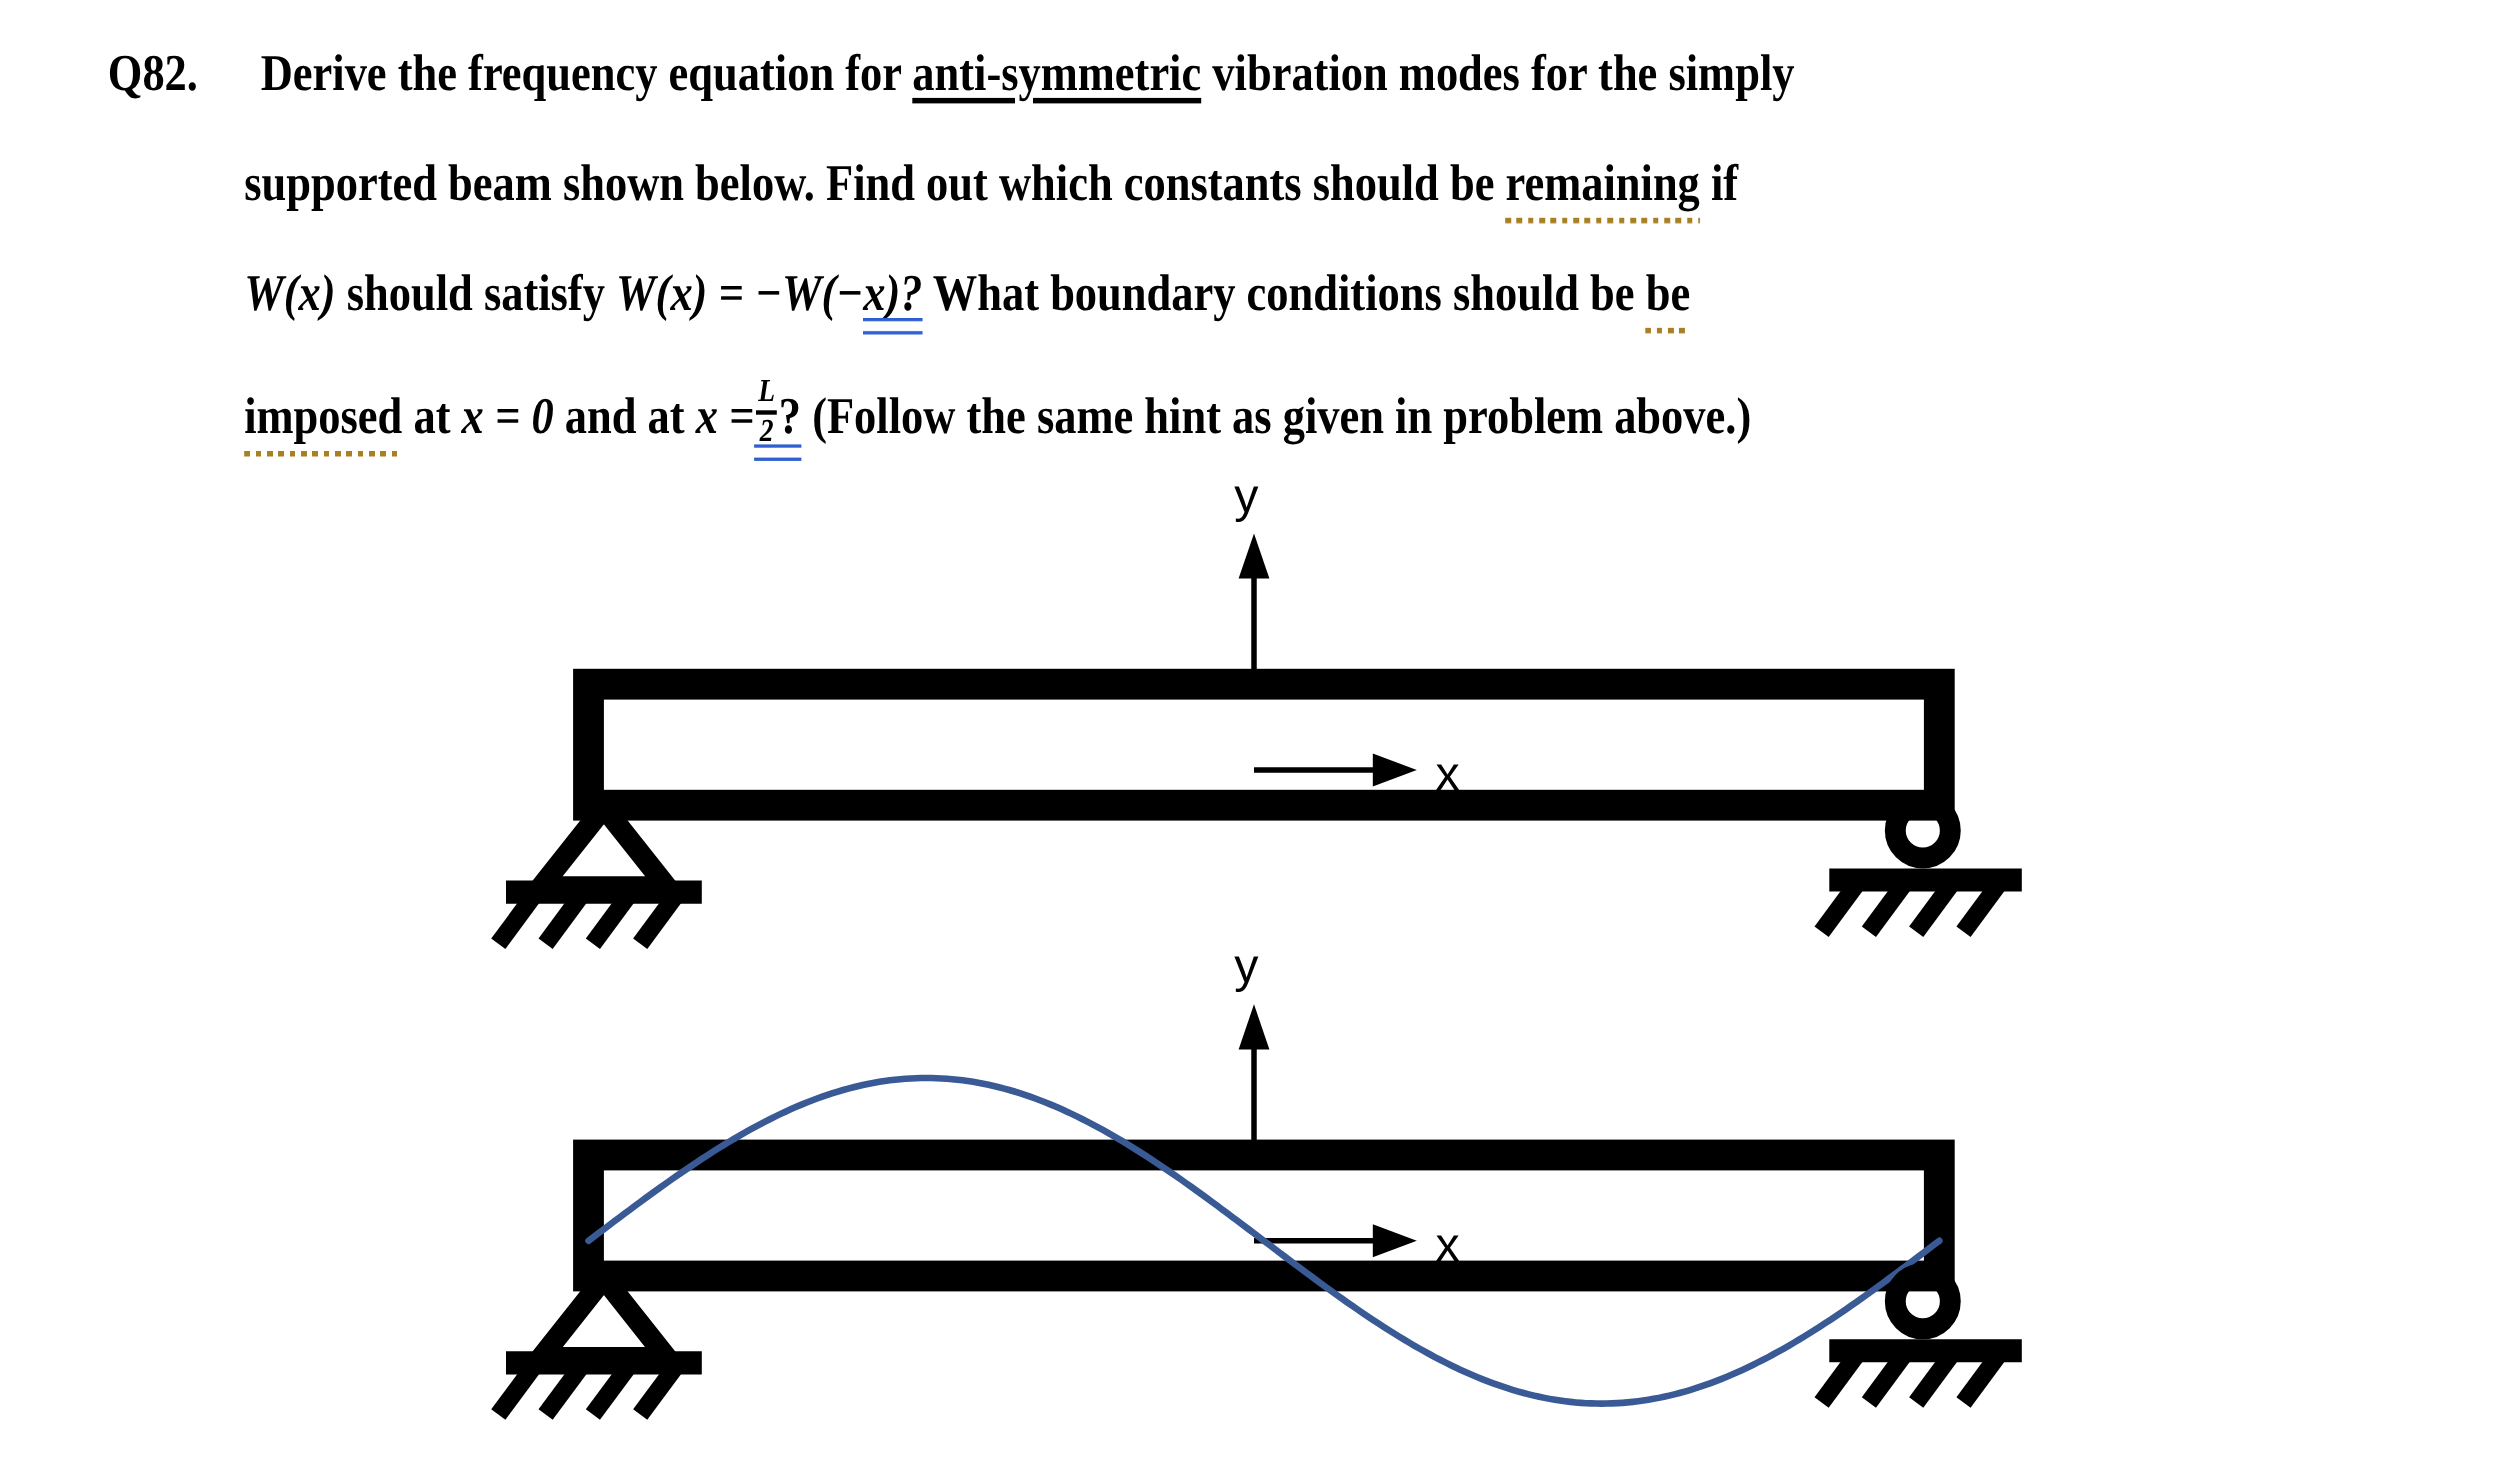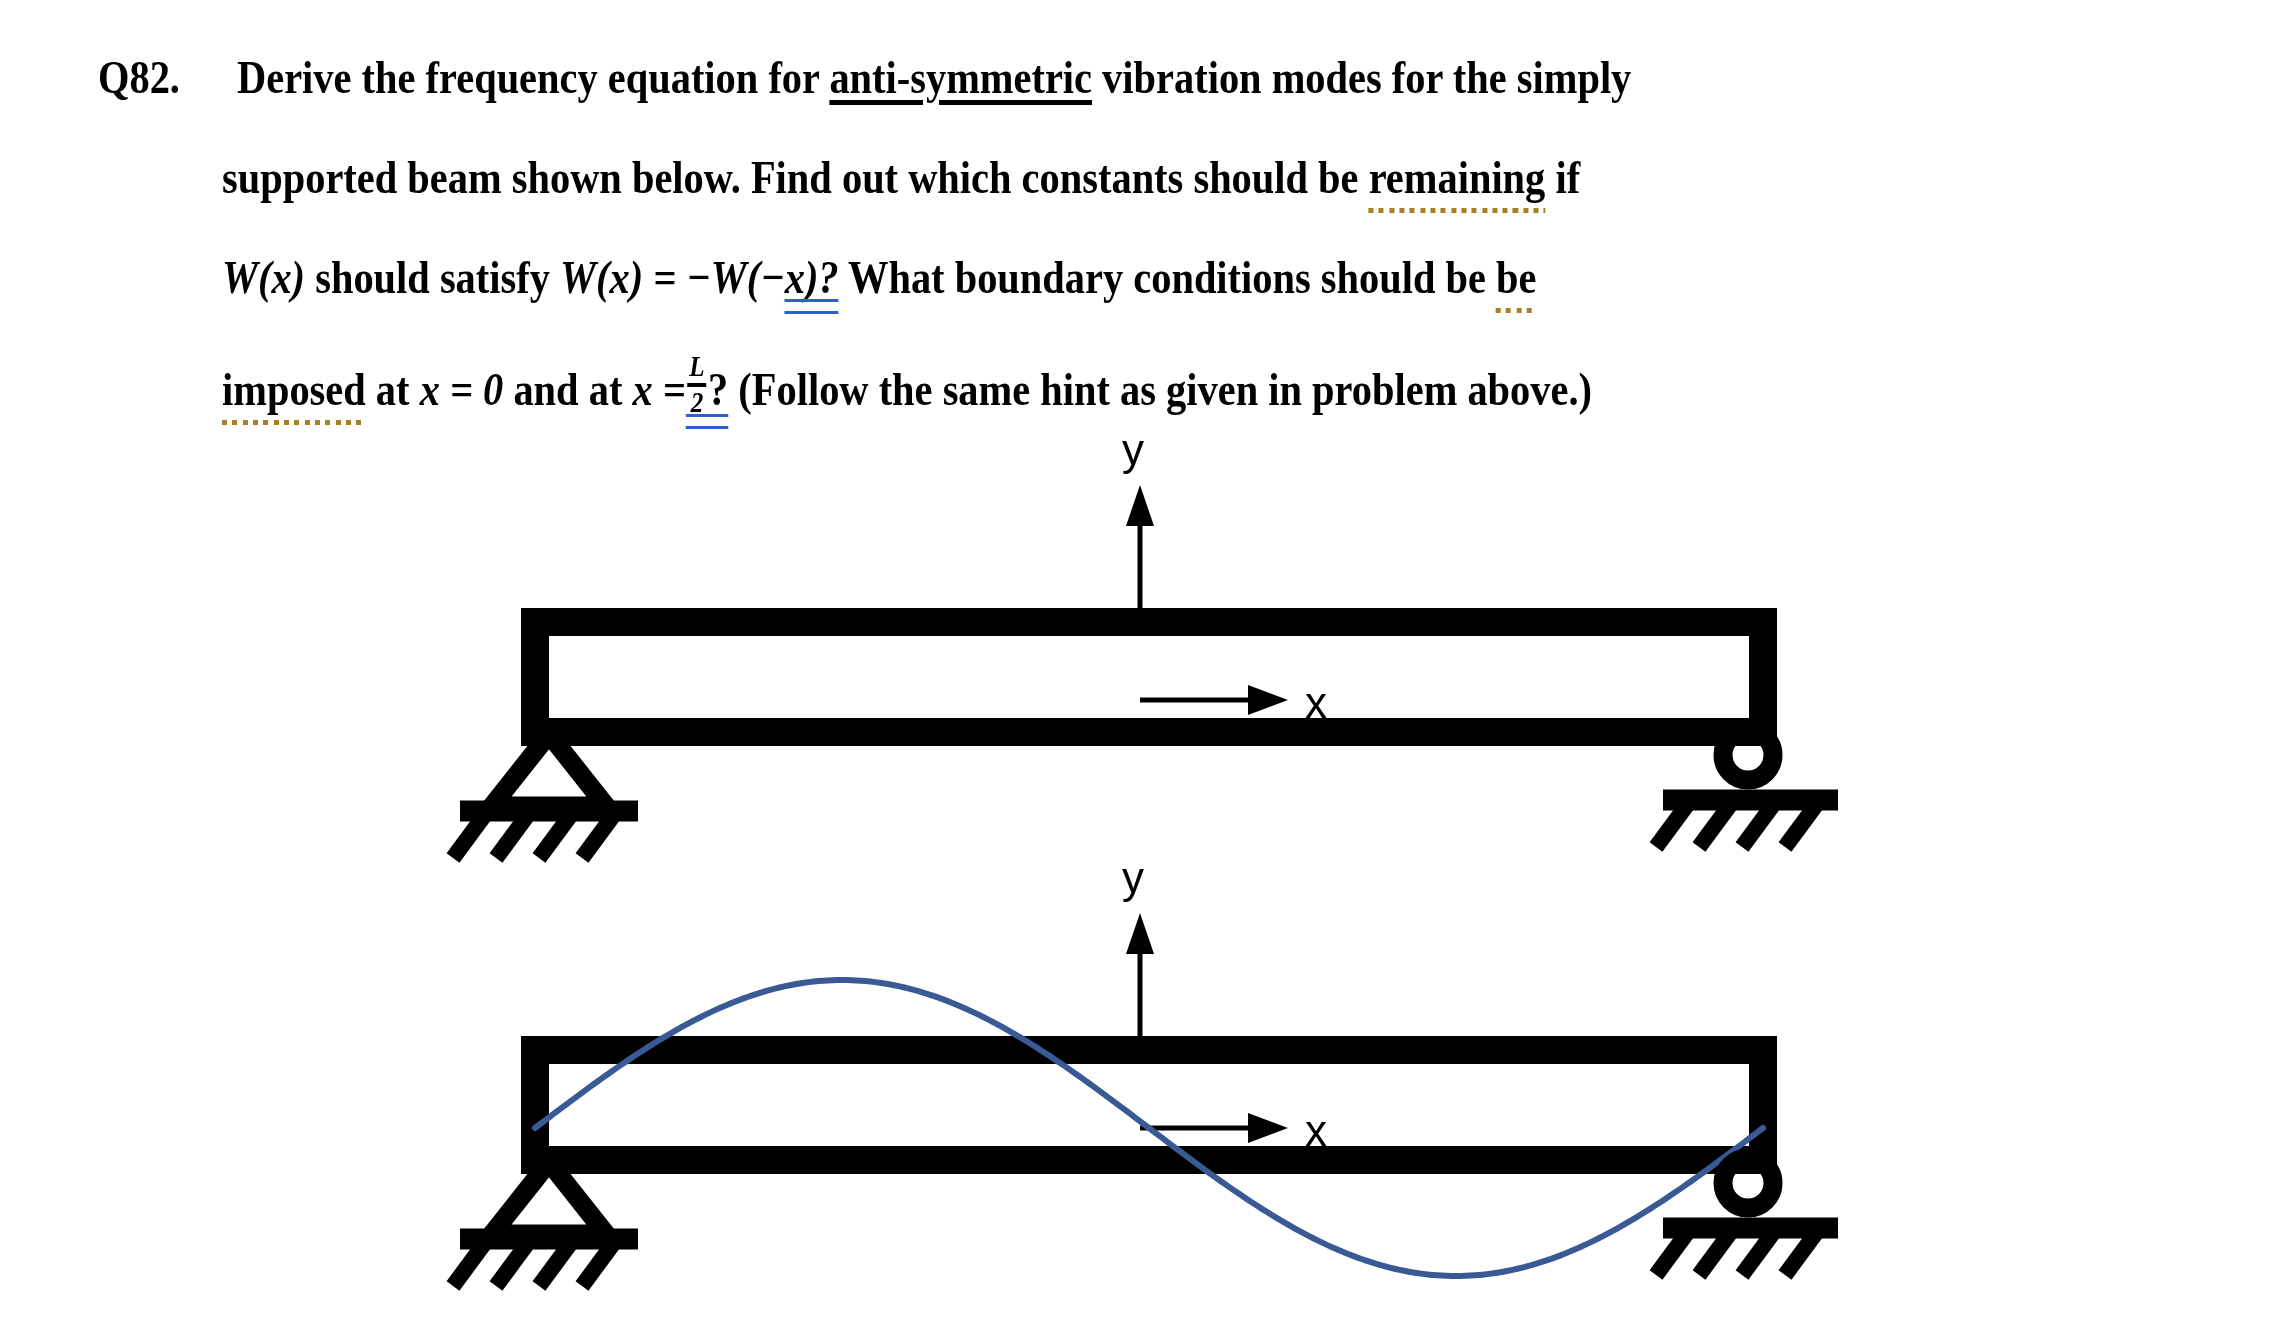--- a/index.html
+++ b/index.html
@@ -12,21 +12,21 @@
     height: 1344px;
     position: relative;
     overflow: hidden;
     font-family: "Liberation Serif", serif;
   }
 
   
   #question-block {
     position: absolute;
     left: 0px;
-    top: 12px;
+    top: 2px;
     width: 2269px;
     height: 440px;
   }
 
   .q-line {
     position: absolute;
     white-space: nowrap;
     font-family: "Liberation Serif", serif;
     font-weight: bold;
     color: #000000;

